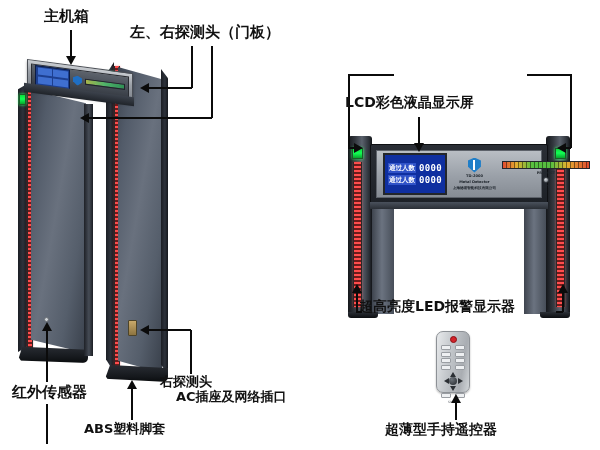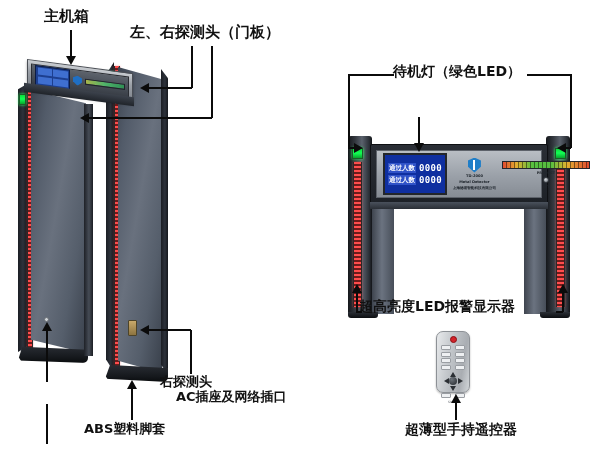--- a/index.html
+++ b/index.html
@@ -498,54 +498,55 @@
   <div class="lbl" style="left:130px; top:24px; font-size:15px;">左、右探测头（门板）</div>
 
   <div class="ln v" style="left:191px; top:46px; height:42px;"></div>
   <div class="ln h" style="left:148px; top:87px; width:44px;"></div>
   <div class="arrow left" style="left:140px; top:83px;"></div>
 
   <div class="ln v" style="left:211px; top:46px; height:72px;"></div>
   <div class="ln h" style="left:88px; top:117px; width:124px;"></div>
   <div class="arrow left" style="left:80px; top:113px;"></div>
 
+  <div class="lbl" style="left:12px; top:384px; font-size:15px;">红外传感器</div>
   <div class="ln v" style="left:46px; top:404px; height:40px;"></div>
   <div class="ln v" style="left:46px; top:330px; height:52px;"></div>
   <div class="arrow up" style="left:42px; top:322px;"></div>
 
   <div class="lbl" style="left:160px; top:375px; font-size:13px;">右探测头</div>
   <div class="lbl" style="left:176px; top:390px; font-size:13px;">AC插座及网络插口</div>
   <div class="ln v" style="left:190px; top:330px; height:44px;"></div>
   <div class="ln h" style="left:148px; top:329px; width:43px;"></div>
   <div class="arrow left" style="left:140px; top:325px;"></div>
 
   <div class="lbl" style="left:84px; top:422px; font-size:13px;">ABS塑料脚套</div>
   <div class="ln v" style="left:131px; top:388px; height:32px;"></div>
   <div class="arrow up" style="left:127px; top:380px;"></div>
 
-  <div class="lbl" style="left:393px; top:64px; font-size:14px;">待机灯（绿色LED）</div>
 
   <div class="ln h" style="left:348px; top:74px; width:46px;"></div>
   <div class="ln v" style="left:348px; top:74px; height:74px;"></div>
   <div class="ln h" style="left:348px; top:147px; width:8px;"></div>
   <div class="arrow right" style="left:354px; top:143px;"></div>
 
   <div class="ln h" style="left:527px; top:74px; width:44px;"></div>
   <div class="ln v" style="left:570px; top:74px; height:74px;"></div>
   <div class="ln h" style="left:563px; top:147px; width:8px;"></div>
   <div class="arrow left" style="left:557px; top:143px;"></div>
 
+  <div class="lbl" style="left:345px; top:95px; font-size:14px;">LCD彩色液晶显示屏</div>
   <div class="ln v" style="left:418px; top:117px; height:27px;"></div>
   <div class="arrow down" style="left:414px; top:143px;"></div>
 
   <div class="lbl" style="left:359px; top:299px; font-size:14px;">超高亮度LED报警显示器</div>
   <div class="ln h" style="left:356px; top:311px; width:6px;"></div>
   <div class="ln v" style="left:356px; top:292px; height:20px;"></div>
   <div class="arrow up" style="left:352px; top:284px;"></div>
   <div class="ln h" style="left:556px; top:311px; width:7px;"></div>
   <div class="ln v" style="left:562px; top:292px; height:20px;"></div>
   <div class="arrow up" style="left:558px; top:284px;"></div>
 
-  <div class="lbl" style="left:385px; top:422px; font-size:14px;margin-left:20px;">超薄型手持遥控器</div>
+  <div class="lbl" style="left:385px; top:422px; font-size:14px;">超薄型手持遥控器</div>
   <div class="ln v" style="left:455px; top:402px; height:18px;"></div>
   <div class="arrow up" style="left:451px; top:394px;"></div>
 
 </div>
 
 </body></html>

